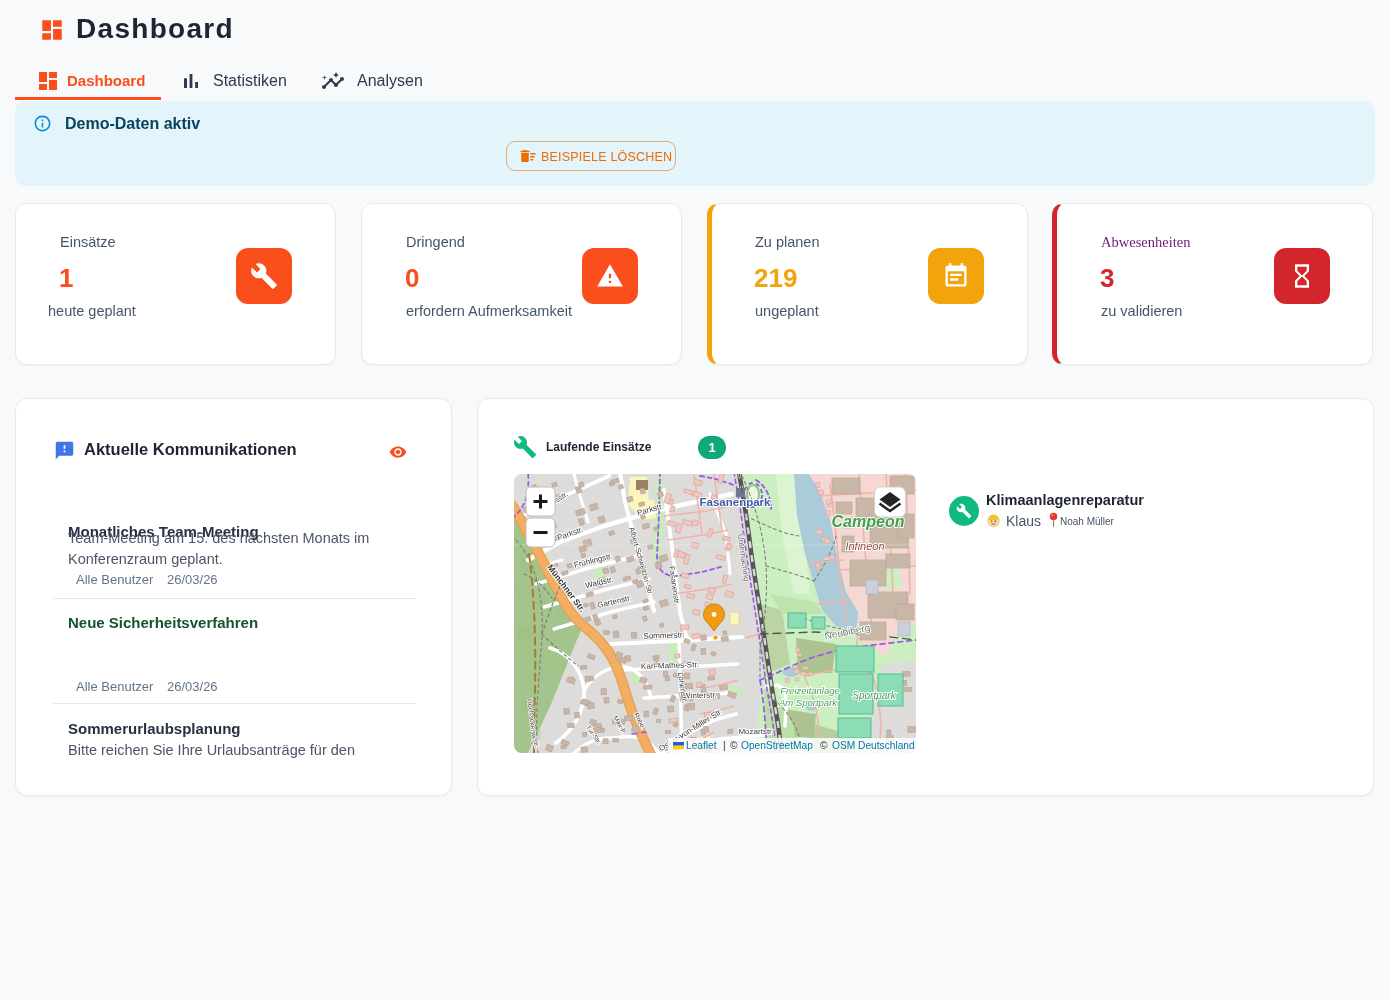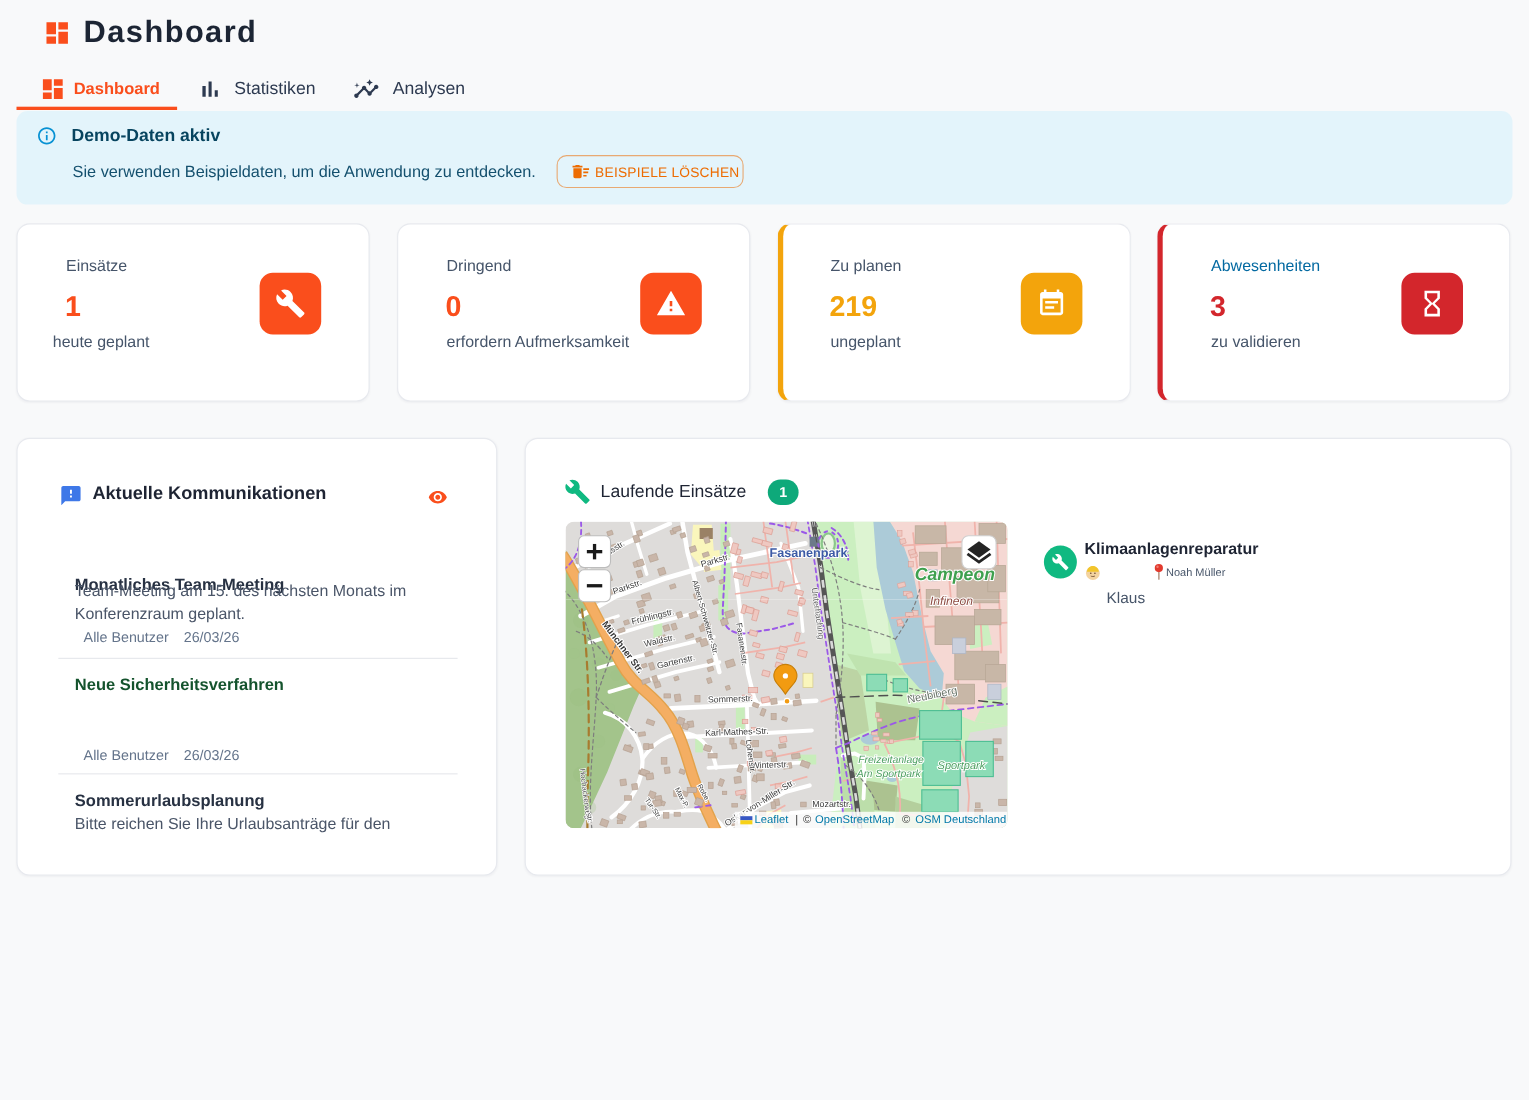--- a/index.html
+++ b/index.html
@@ -33,21 +33,20 @@
   <svg class="abs ic" style="left:321px;top:69px" width="24" height="24" viewBox="0 0 24 24" fill="#2D3A50">
       <path d="M21 8c-1.45 0-2.26 1.44-1.93 2.51l-3.55 3.56c-.3-.09-.74-.09-1.04 0l-2.55-2.55C12.27 10.45 11.46 9 10 9c-1.45 0-2.27 1.44-1.93 2.52l-4.56 4.55C2.44 15.74 1 16.55 1 18c0 1.1.9 2 2 2 1.45 0 2.26-1.44 1.93-2.51l4.55-4.56c.3.09.74.09 1.04 0l2.55 2.55C12.73 16.55 13.54 18 15 18c1.45 0 2.27-1.44 1.93-2.52l3.56-3.55c1.07.33 2.51-.48 2.51-1.93 0-1.1-.9-2-2-2zM15 9l.94-2.07L18 6l-2.06-.93L15 3l-.92 2.07L12 6l2.08.93L15 9zM3.5 11 4 9l2-.5L4 8l-.5-2L3 8l-2 .5L3 9l.5 2z"></path>
     </svg>
   <div class="abs" style="left:357px;top:72px;font-size:16px;font-weight:500;color:#2D3A50;line-height:17px;">Analysen</div>
 
   <div class="abs" style="left:15px;top:101px;width:1360px;height:85px;background:#E3F4FB;border-radius:10px;"></div>
   <svg class="abs ic" style="left:33px;top:114px" width="19" height="19" viewBox="0 0 24 24" fill="#0791D3">
       <path d="M11 7h2v2h-2V7zm0 4h2v6h-2v-6zm1-9C6.48 2 2 6.48 2 12s4.48 10 10 10 10-4.48 10-10S17.52 2 12 2zm0 18c-4.41 0-8-3.59-8-8s3.59-8 8-8 8 3.59 8 8-3.59 8-8 8z"></path>
     </svg>
   <div class="abs" style="left:65px;top:115px;font-size:16px;font-weight:700;color:#07445F;line-height:18px;">Demo-Daten aktiv</div>
-  <div class="abs" style="left:66px;top:149px;font-size:14.8px;color:#14506E;line-height:16px;">Sie verwenden Beispieldaten, um die Anwendung zu entdecken.</div>
   <div class="abs" style="left:506px;top:141px;width:170px;height:30px;border:1px solid rgba(237,108,2,.55);border-radius:9px;box-sizing:border-box;"></div>
   <svg class="abs ic" style="left:519px;top:147px" width="18" height="18" viewBox="0 0 24 24" fill="#ED6C02">
       <path d="M15 16h4v2h-4zm0-8h7v2h-7zm0 4h6v2h-6zM3 18c0 1.1.9 2 2 2h6c1.1 0 2-.9 2-2V8H3v10zM14 5h-3l-1-1H6L5 5H2v2h12z"></path>
     </svg>
   <div class="abs" style="left:541px;top:150.5px;font-size:12.5px;font-weight:500;letter-spacing:.2px;color:#ED6C02;line-height:13px;">BEISPIELE LÖSCHEN</div>
 
   <div class="card" style="left:15px;top:203px;width:321px;height:162px;"></div>
   <div class="abs" style="left:60px;top:235px;font-size:14.5px;color:#46556A;line-height:15px;">Einsätze</div>
   <div class="abs" style="left:59px;top:264.5px;font-size:26px;font-weight:700;color:#FA4E1C;line-height:26px;">1</div>
   <div class="abs" style="left:48px;top:303px;font-size:14.5px;color:#46556A;line-height:16px;">heute geplant</div>
@@ -68,21 +67,21 @@
   <div class="card" style="left:706.5px;top:203px;width:321px;height:162px;border-left:5px solid #F3A40C;"></div>
   <div class="abs" style="left:755px;top:235px;font-size:14.5px;color:#46556A;line-height:15px;">Zu planen</div>
   <div class="abs" style="left:754px;top:264.5px;font-size:26px;font-weight:700;color:#F3A40C;line-height:26px;">219</div>
   <div class="abs" style="left:755px;top:303px;font-size:14.5px;color:#46556A;line-height:16px;">ungeplant</div>
   <div class="abs" style="left:928px;top:248px;width:56px;height:56px;background:#F3A40C;border-radius:12px;"></div>
   <svg class="abs ic" style="left:942px;top:262px" width="28" height="28" viewBox="0 0 24 24" fill="#fff">
       <path d="M17 10H7v2h10v-2zm2-7h-1V1h-2v2H8V1H6v2H5c-1.11 0-1.99.9-1.99 2L3 19c0 1.1.89 2 2 2h14c1.1 0 2-.9 2-2V5c0-1.1-.9-2-2-2zm0 16H5V8h14v11zm-5-5H7v2h7v-2z"></path>
     </svg>
 
   <div class="card" style="left:1052.25px;top:203px;width:321px;height:162px;border-left:5px solid #D3262C;"></div>
-  <div class="abs" style="left:1101px;top:235px;font-size:14.5px;color:#0369a1;line-height:15px;">Abwesenheiten</div>
+  <div class="abs" style="left:1101px;top:235px;font-size:14.5px;color:#701a75;line-height:15px;font-family:Liberation Serif, serif;">Abwesenheiten</div>
   <div class="abs" style="left:1100px;top:264.5px;font-size:26px;font-weight:700;color:#D3262C;line-height:26px;">3</div>
   <div class="abs" style="left:1101px;top:303px;font-size:14.5px;color:#46556A;line-height:16px;">zu validieren</div>
   <div class="abs" style="left:1274px;top:248px;width:56px;height:56px;background:#D3262C;border-radius:12px;"></div>
   <svg class="abs ic" style="left:1288px;top:262px" width="28" height="28" viewBox="0 0 24 24" fill="#fff">
       <path d="M6 2v6h.01L6 8.01 10 12l-4 4 .01.01H6V22h12v-5.99h-.01L18 16l-4-4 4-3.99-.01-.01H18V2H6zm10 14.5V20H8v-3.5l4-4 4 4zm-4-5l-4-4V4h8v3.5l-4 4z"></path>
     </svg>
 
   <div class="card" style="left:15px;top:398px;width:437px;height:398px;"></div>
   <svg class="abs ic" style="left:54px;top:440px" width="21" height="21" viewBox="0 0 24 24" fill="#3E78E8">
       <path d="M20 2H4c-1.1 0-1.99.9-1.99 2L2 22l4-4h14c1.1 0 2-.9 2-2V4c0-1.1-.9-2-2-2zm-7 12h-2v-2h2v2zm0-4h-2V6h2v4z"></path>
@@ -103,21 +102,21 @@
   <div class="abs" style="left:167px;top:680px;font-size:13px;color:#64748B;line-height:14px;">26/03/26</div>
   <div class="abs" style="left:53px;top:703px;width:363px;height:1px;background:#E5E7EB;"></div>
 
   <div class="abs" style="left:68px;top:721px;font-size:15px;font-weight:700;color:#273142;line-height:16px;">Sommerurlaubsplanung</div>
   <div class="abs" style="left:68px;top:740px;font-size:14.5px;color:#4A5568;line-height:21px;">Bitte reichen Sie Ihre Urlaubsanträge für den</div>
 
   <div class="card" style="left:477px;top:398px;width:897px;height:398px;"></div>
   <svg class="abs ic" style="left:513px;top:435px" width="24" height="24" viewBox="0 0 24 24" fill="#10B981">
       <path d="M22.7 19l-9.1-9.1c.9-2.3.4-5-1.5-6.9-2-2-5-2.4-7.4-1.3L9 6 6 9 1.6 4.7C.4 7.1.9 10.1 2.9 12.1c1.9 1.9 4.6 2.4 6.9 1.5l9.1 9.1c.4.4 1 .4 1.4 0l2.3-2.3c.5-.4.5-1.1.1-1.4z"></path>
     </svg>
-  <div class="abs" style="left:546px;top:439px;font-size:16px;font-weight:400;color:#1E2433;line-height:17px;">Laufende Einsätze</div>
+  <div class="abs" style="left:546px;top:439px;font-size:12px;font-weight:700;color:#1E2433;line-height:17px;">Laufende Einsätze</div>
   <div class="abs" style="left:698px;top:436px;width:28px;height:23px;background:#0EA97A;border-radius:12px;color:#fff;font-size:13px;font-weight:700;text-align:center;line-height:23px;">1</div>
 
   <div class="abs" style="left:514px;top:474px;width:402px;height:279px;border-radius:8px;overflow:hidden;" id="mapbox">
       <svg width="402" height="279" viewBox="0 0 402 279" style="display:block">
         <rect width="402" height="279" fill="#DEDCDA"></rect>
 <polygon points="216.0,0.0 402.0,0.0 402.0,279.0 240.0,279.0 252.0,175.0 238.0,85.0 225.0,-2.0" fill="#CBEFC0"></polygon>
 <polygon points="282.0,164.0 322.0,170.0 318.0,199.0 284.0,199.0" fill="#ACC290"></polygon>
 <polygon points="270.0,235.0 302.0,240.0 300.0,264.0 272.0,262.0" fill="#ACC290"></polygon>
 <polygon points="246.0,130.0 268.0,136.0 276.0,190.0 252.0,200.0 246.0,160.0" fill="#BCD4A4"></polygon>
 <polygon points="250.0,210.0 280.0,250.0 282.0,279.0 252.0,279.0" fill="#BCDEAA"></polygon>
@@ -522,21 +521,21 @@
       <path d="M22.7 19l-9.1-9.1c.9-2.3.4-5-1.5-6.9-2-2-5-2.4-7.4-1.3L9 6 6 9 1.6 4.7C.4 7.1.9 10.1 2.9 12.1c1.9 1.9 4.6 2.4 6.9 1.5l9.1 9.1c.4.4 1 .4 1.4 0l2.3-2.3c.5-.4.5-1.1.1-1.4z"></path>
     </svg>
   <div class="abs" style="left:986px;top:493px;font-size:14.5px;font-weight:700;color:#1E2433;line-height:15px;">Klimaanlagenreparatur</div>
   <svg class="abs ic" style="left:986px;top:513px" width="15" height="15" viewBox="0 0 24 24">
       <circle cx="12" cy="13" r="10" fill="#F3D3A0"></circle>
       <path d="M3.5 11c0-5 3.5-8.5 8.5-8.5S20.5 6 20.5 11H3.5z" fill="#F2C52C"></path>
       <circle cx="9" cy="13" r="1.2" fill="#6B4A2F"></circle>
       <circle cx="15" cy="13" r="1.2" fill="#6B4A2F"></circle>
       <path d="M9 17c1 1 5 1 6 0" stroke="#6B4A2F" stroke-width="1.2" fill="none"></path>
     </svg>
-  <div class="abs" style="left:1006px;top:536px;font-size:14px;color:#475569;line-height:15px;">Klaus</div>
+  <div class="abs" style="left:1006px;top:514px;font-size:14px;color:#475569;line-height:15px;">Klaus</div>
   <svg class="abs ic" style="left:1048px;top:512px" width="11" height="16" viewBox="0 0 20 28">
       <circle cx="10" cy="7.5" r="6.8" fill="#E23A2E"></circle>
       <circle cx="7.8" cy="5.2" r="2" fill="#F08076"></circle>
       <rect x="9.2" y="14" width="1.8" height="13" rx="0.9" fill="#9A6B52"></rect>
     </svg>
   <div class="abs" style="left:1060px;top:514px;font-size:10px;color:#475569;line-height:15px;">Noah Müller</div>
 
 </div>
 
 </body></html>

